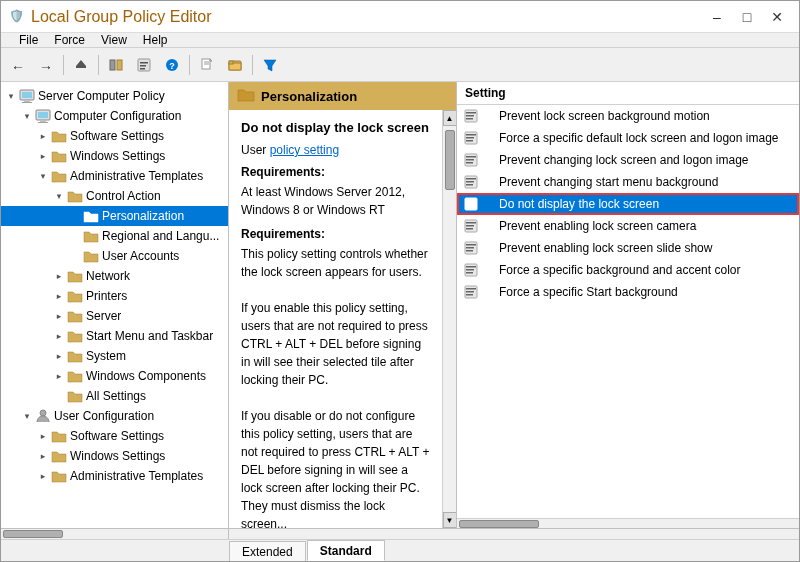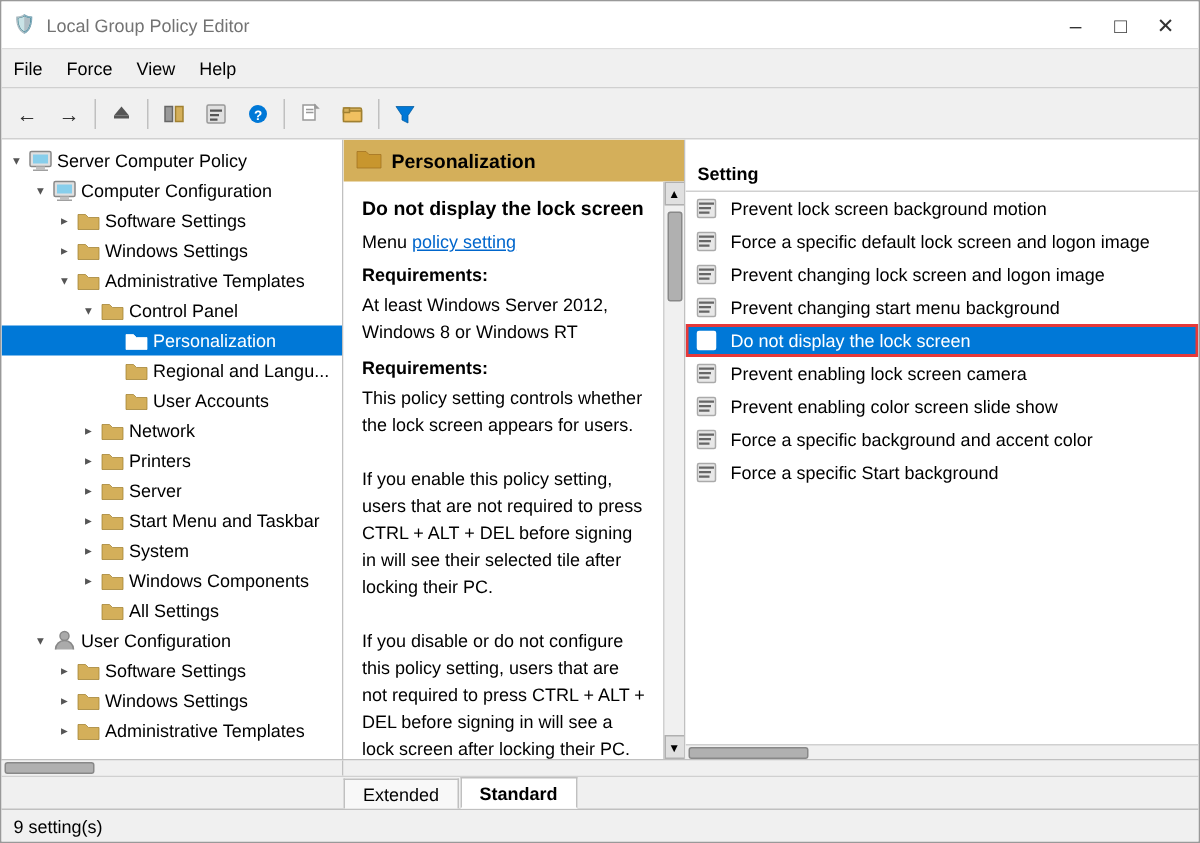--- a/index.html
+++ b/index.html
@@ -32,22 +32,22 @@
       flex-shrink: 0;
     }
     .title-bar-icon {
       width: 16px;
       height: 16px;
       margin-right: 6px;
       flex-shrink: 0;
     }
     .title-bar-title {
       flex: 1;
-      font-size: 12px;
-      color: #737373;
+      font-size: 16px;
+      color: #a16207;
     }
     .title-bar-controls {
       display: flex;
       gap: 2px;
     }
     .title-bar-btn {
       width: 28px;
       height: 24px;
       border: none;
       background: transparent;
@@ -55,24 +55,24 @@
       cursor: pointer;
       display: flex;
       align-items: center;
       justify-content: center;
       color: #333;
     }
 
     
     .menu-bar {
       background: #f0f0f0;
-      height: 26px;
-      display: flex;
-      align-items: center;
-      padding: 0 0;
+      height: 15px;
+      display: flex;
+      align-items: center;
+      padding: 0 10px;
       border-bottom: 1px solid #d0d0d0;
       flex-shrink: 0;
     }
     .menu-item {
       padding: 2px 8px;
       font-size: 12px;
       cursor: pointer;
       color: #000;
     }
 
@@ -276,42 +276,41 @@
       background: #fff;
       display: flex;
       flex-direction: column;
       overflow: hidden;
     }
 
     .right-header {
       padding: 4px 8px;
       border-bottom: 1px solid #d0d0d0;
       flex-shrink: 0;
-      margin-top: 12px;
     }
     .right-header-label {
       font-size: 12px;
       font-weight: 600;
       color: #000;
     }
 
     .right-list {
       flex: 1;
       overflow-y: auto;
     }
 
     .right-list-item {
       display: flex;
       align-items: center;
       height: 22px;
       padding: 0 6px;
       cursor: pointer;
       font-size: 12px;
       color: #000;
-      gap: 8px;
+      gap: 20px;
     }
     .right-list-item.selected {
       background: #0078d7;
       color: #fff;
       outline: 2px solid #e63939;
       outline-offset: -2px;
     }
     .right-list-item.selected .item-icon { filter: brightness(10); }
 
     .item-icon {
@@ -527,21 +526,21 @@
         <span class="node-label">Administrative Templates</span>
       </div>
 
       <div class="tree-node indent-3">
         <div class="tree-expander expanded"></div>
         <div class="node-icon">
           <svg width="16" height="16" viewBox="0 0 16 16">
               <path d="M1 4h5l2 2h7v8H1z" fill="#d4af5a" stroke="#a08030" stroke-width="0.5"></path>
             </svg>
         </div>
-        <span class="node-label">Control Panel</span>
+        <span class="node-label">Control Action</span>
       </div>
 
       <div class="tree-node indent-4 selected">
         <div class="tree-expander leaf"></div>
         <div class="node-icon">
           <svg width="16" height="16" viewBox="0 0 16 16">
               <path d="M1 4h5l2 2h7v8H1z" fill="#d4af5a" stroke="#a08030" stroke-width="0.5"></path>
             </svg>
         </div>
         <span class="node-label">Personalization</span>
@@ -688,21 +687,21 @@
               <path d="M1 5h6l2 2h8v9H1z" fill="#c8962e" stroke="#a07020" stroke-width="0.5"></path>
             </svg>
         </div>
         <span class="middle-header-title">Personalization</span>
       </div>
 
       <div style="display:flex; flex:1; overflow:hidden;">
         <div class="middle-content" style="flex:1; overflow-y:auto;">
           <div class="policy-title">Do not display the lock screen</div>
           <div class="policy-edit-label">
-            <span>Menu</span>
+            <span>User</span>
             <span> </span>
             <span class="policy-edit-link">policy setting</span>
           </div>
           <div class="policy-section-title">Requirements:</div>
           <div class="policy-body">At least Windows Server 2012, Windows 8 or Windows RT</div>
           <div class="policy-section-title">Requirements:</div>
           <div class="policy-body">This policy setting controls whether the lock screen appears for users.<br><br>If you enable this policy setting, users that are not required to press CTRL + ALT + DEL before signing in will see their selected tile after locking their PC.<br><br>If you disable or do not configure this policy setting, users that are not required to press CTRL + ALT + DEL before signing in will see a lock screen after locking their PC. They must dismiss the lock screen...</div>
         </div>
         <div class="scroll-track">
           <div class="scroll-up-btn">▲</div>
@@ -788,21 +787,21 @@
           </div>
           <div class="right-list-item">
             <div class="item-icon">
               <svg width="14" height="14" viewBox="0 0 14 14">
                 <rect x="1" y="1" width="12" height="12" rx="1" fill="#e8e8e8" stroke="#aaa"></rect>
                 <rect x="2" y="3" width="10" height="1.5" fill="#666"></rect>
                 <rect x="2" y="6" width="8" height="1.5" fill="#666"></rect>
                 <rect x="2" y="9" width="7" height="1.5" fill="#666"></rect>
               </svg>
             </div>
-            <span style="font-size: 12px;">Prevent enabling color screen slide show</span>
+            <span style="font-size: 12px;">Prevent enabling lock screen slide show</span>
           </div>
           <div class="right-list-item">
             <div class="item-icon">
               <svg width="14" height="14" viewBox="0 0 14 14">
                 <rect x="1" y="1" width="12" height="12" rx="1" fill="#e8e8e8" stroke="#aaa"></rect>
                 <rect x="2" y="3" width="10" height="1.5" fill="#666"></rect>
                 <rect x="2" y="6" width="8" height="1.5" fill="#666"></rect>
                 <rect x="2" y="9" width="7" height="1.5" fill="#666"></rect>
               </svg>
             </div>
@@ -838,18 +837,15 @@
     </div>
 
     <div class="tab-bar">
       <div class="tab">
         <span>Extended</span>
       </div>
       <div class="tab active">
         <span>Standard</span>
       </div>
     </div>
-    <div class="status-bar">
-      <span>9 setting(s)</span>
-    </div>
   </div>
 
 </div>
 
 </body></html>

